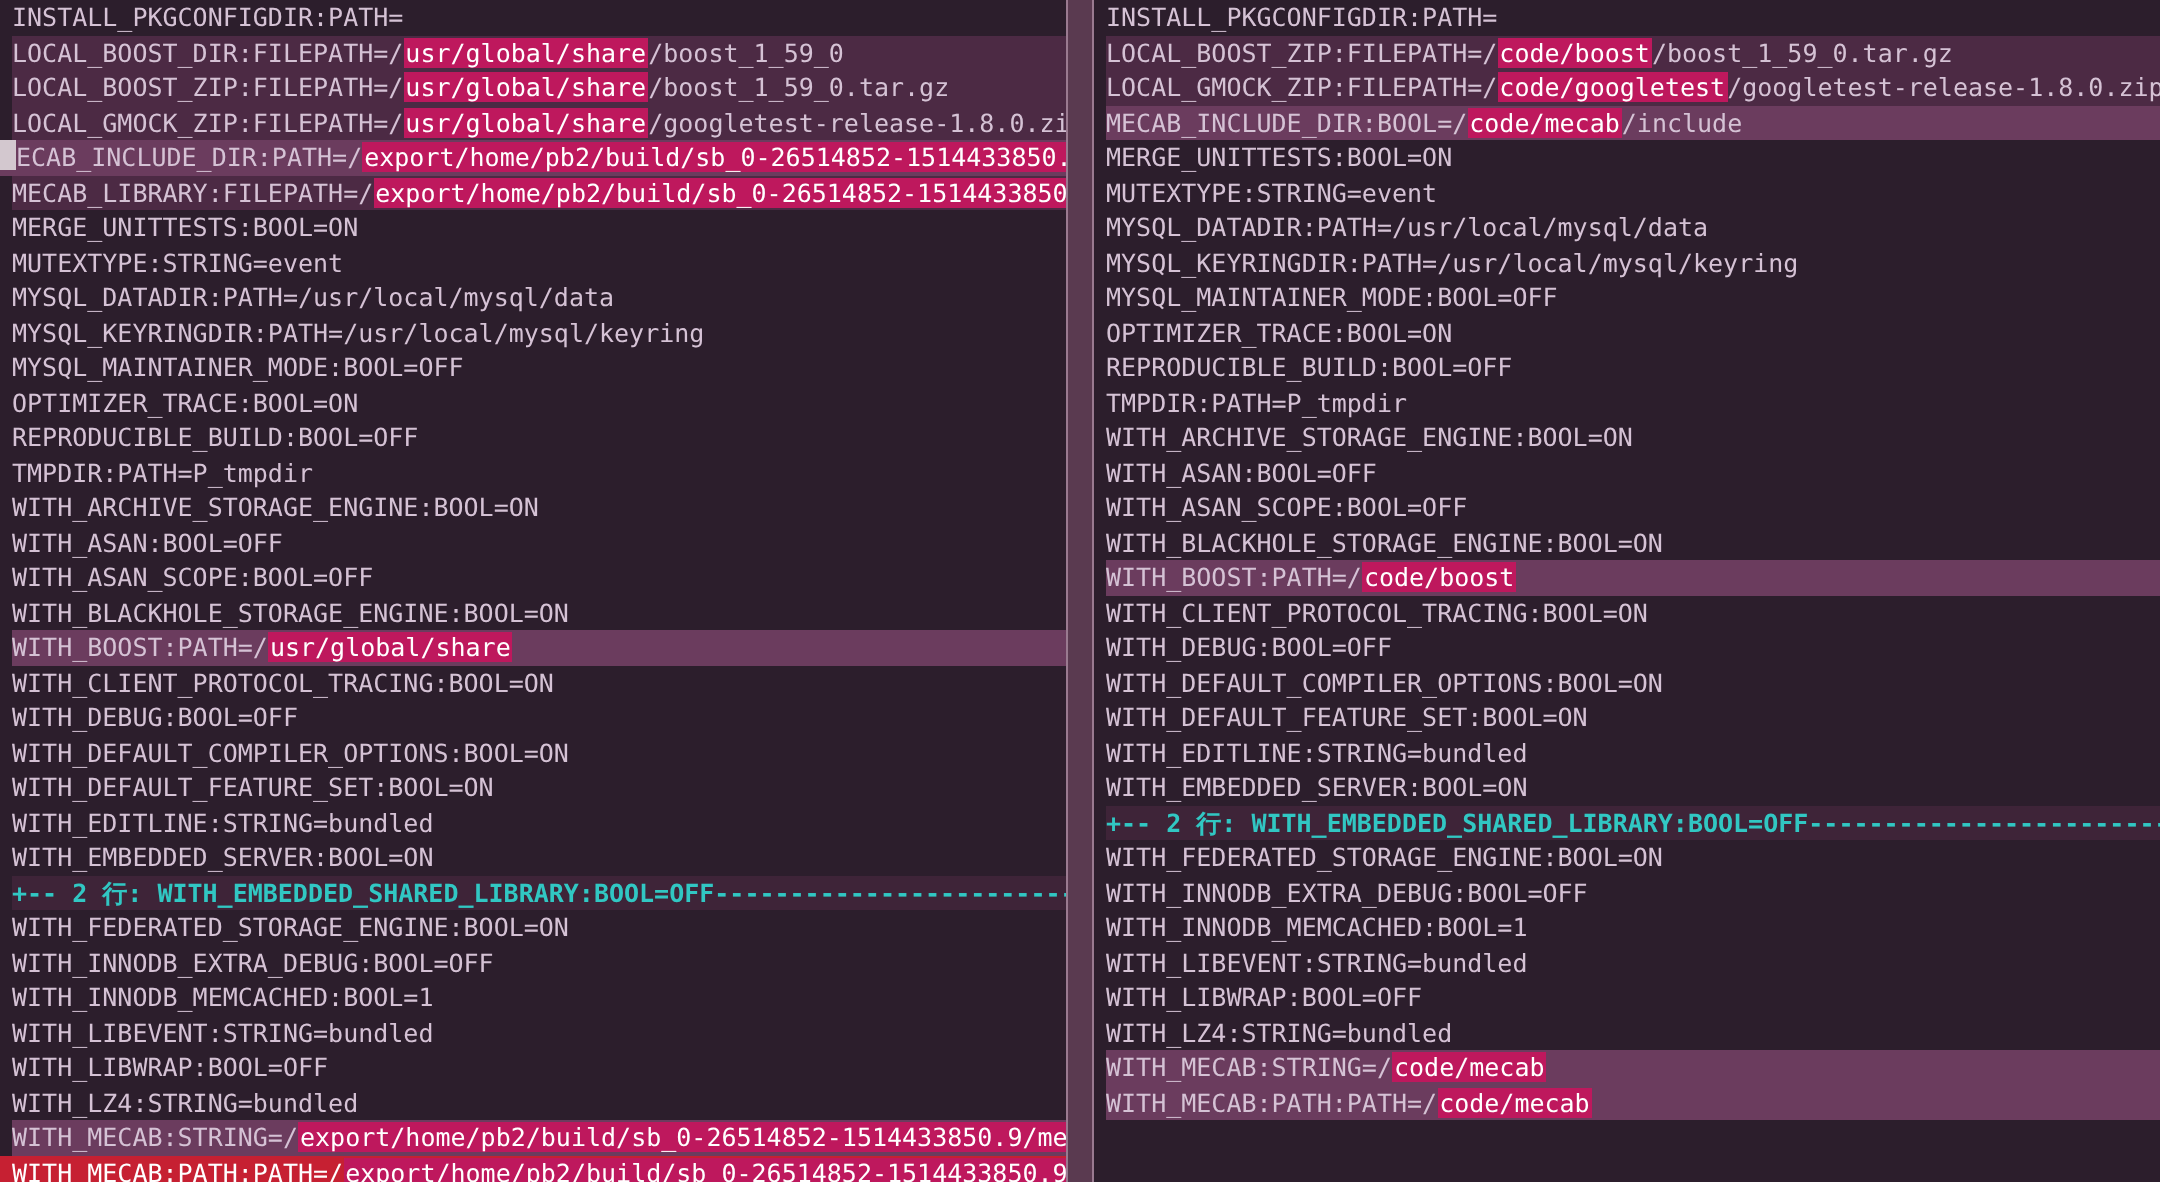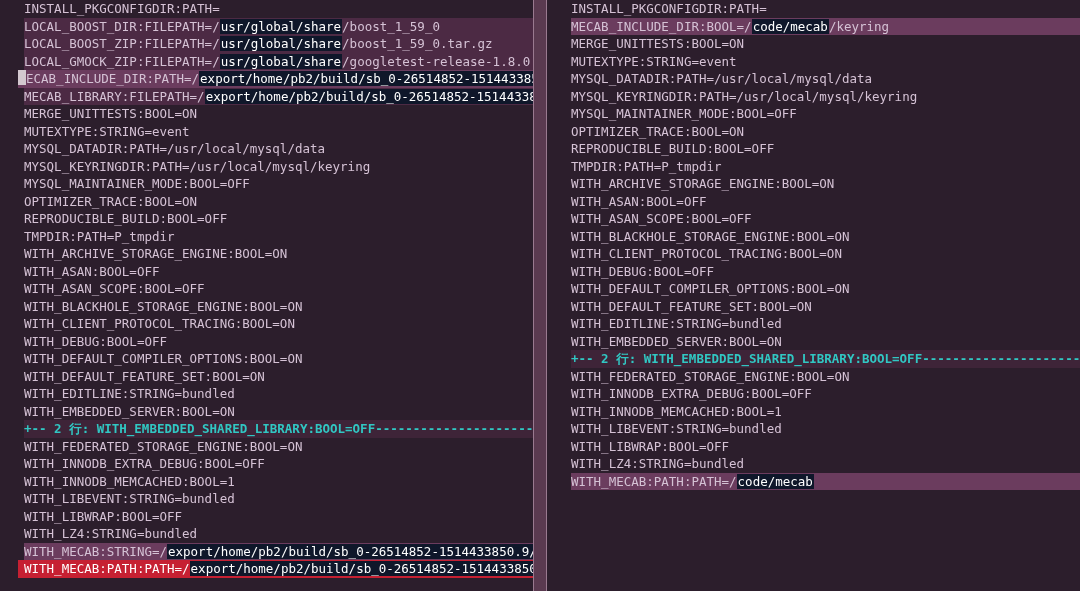--- a/index.html
+++ b/index.html
@@ -15,32 +15,32 @@
     white-space:nowrap;
   }
   .panes {
     display:flex;
     height:100%;
   }
   .pane {
     flex:1;
     overflow:hidden;
     position:relative;
-    padding-left:24px;
+    padding-left:6px;
   }
   .divider {
     width:14px;
     background:#5a3a50;
     border-left:1px solid #9a7a90;
     border-right:1px solid #9a7a90;
     flex:none;
   }
   .line { height:17.5px; }
   .hl-red {
-    background:#0f172a;
+    background:#be185d;
     color:#fff;
     padding:0 1px;
   }
   .hl-pink  { background:#4c2a44; }  
   .hl-line  { background:#6b3c5e; }  
   .hl-full-red { background:#c62032; color:#fff; }
   .fold {
     color:#31c7c3;
     background:#3e2438;
     font-weight:bold;
@@ -85,20 +85,23 @@
     <div class="line">MYSQL_KEYRINGDIR:PATH=/usr/local/mysql/keyring</div>
     <div class="line">MYSQL_MAINTAINER_MODE:BOOL=OFF</div>
     <div class="line">OPTIMIZER_TRACE:BOOL=ON</div>
     <div class="line">REPRODUCIBLE_BUILD:BOOL=OFF</div>
     <div class="line">TMPDIR:PATH=P_tmpdir</div>
     <div class="line">WITH_ARCHIVE_STORAGE_ENGINE:BOOL=ON</div>
     <div class="line">WITH_ASAN:BOOL=OFF</div>
     <div class="line">WITH_ASAN_SCOPE:BOOL=OFF</div>
     <div class="line">WITH_BLACKHOLE_STORAGE_ENGINE:BOOL=ON</div>
 
+    <div class="line hl-line">
+      <span>WITH_BOOST:PATH=/</span><span class="hl-red">usr/global/share</span>
+    </div>
 
     <div class="line">WITH_CLIENT_PROTOCOL_TRACING:BOOL=ON</div>
     <div class="line">WITH_DEBUG:BOOL=OFF</div>
     <div class="line">WITH_DEFAULT_COMPILER_OPTIONS:BOOL=ON</div>
     <div class="line">WITH_DEFAULT_FEATURE_SET:BOOL=ON</div>
     <div class="line">WITH_EDITLINE:STRING=bundled</div>
     <div class="line">WITH_EMBEDDED_SERVER:BOOL=ON</div>
 
     <div class="line fold">
       <span>+--  2 行: WITH_EMBEDDED_SHARED_LIBRARY:BOOL=OFF</span><span class="dashrun">----------------------------</span>
@@ -117,54 +120,66 @@
     <div class="line hl-full-red" style="margin-left:-6px;padding-left:6px">
       <span>WITH_MECAB:PATH:PATH=/</span><span class="hl-red">export/home/pb2/build/sb_0-26514852-1514433850.9/meca</span>
     </div>
   </div>
 
   <div class="divider"></div>
 
   <div class="pane">
     <div class="line">INSTALL_PKGCONFIGDIR:PATH=</div>
 
+    <div class="line hl-pink">
+      <span>LOCAL_BOOST_ZIP:FILEPATH=/</span><span class="hl-red">code/boost</span><span>/boost_1_59_0.tar.gz</span>
+    </div>
+    <div class="line hl-pink">
+      <span>LOCAL_GMOCK_ZIP:FILEPATH=/</span><span class="hl-red">code/googletest</span><span>/googletest-release-1.8.0.zip</span>
+    </div>
     <div class="line hl-line">
-      <span>MECAB_INCLUDE_DIR:BOOL=/</span><span class="hl-red">code/mecab</span><span>/keyring</span>
+      <span>MECAB_INCLUDE_DIR:BOOL=/</span><span class="hl-red">code/mecab</span><span>/include</span>
     </div>
 
     <div class="line">MERGE_UNITTESTS:BOOL=ON</div>
     <div class="line">MUTEXTYPE:STRING=event</div>
     <div class="line">MYSQL_DATADIR:PATH=/usr/local/mysql/data</div>
     <div class="line">MYSQL_KEYRINGDIR:PATH=/usr/local/mysql/keyring</div>
     <div class="line">MYSQL_MAINTAINER_MODE:BOOL=OFF</div>
     <div class="line">OPTIMIZER_TRACE:BOOL=ON</div>
     <div class="line">REPRODUCIBLE_BUILD:BOOL=OFF</div>
     <div class="line">TMPDIR:PATH=P_tmpdir</div>
     <div class="line">WITH_ARCHIVE_STORAGE_ENGINE:BOOL=ON</div>
     <div class="line">WITH_ASAN:BOOL=OFF</div>
     <div class="line">WITH_ASAN_SCOPE:BOOL=OFF</div>
     <div class="line">WITH_BLACKHOLE_STORAGE_ENGINE:BOOL=ON</div>
 
+    <div class="line hl-line">
+      <span>WITH_BOOST:PATH=/</span><span class="hl-red">code/boost</span>
+    </div>
 
     <div class="line">WITH_CLIENT_PROTOCOL_TRACING:BOOL=ON</div>
     <div class="line">WITH_DEBUG:BOOL=OFF</div>
     <div class="line">WITH_DEFAULT_COMPILER_OPTIONS:BOOL=ON</div>
     <div class="line">WITH_DEFAULT_FEATURE_SET:BOOL=ON</div>
     <div class="line">WITH_EDITLINE:STRING=bundled</div>
     <div class="line">WITH_EMBEDDED_SERVER:BOOL=ON</div>
 
     <div class="line fold">
       <span>+--  2 行: WITH_EMBEDDED_SHARED_LIBRARY:BOOL=OFF</span><span class="dashrun">----------------------------</span>
     </div>
 
     <div class="line">WITH_FEDERATED_STORAGE_ENGINE:BOOL=ON</div>
     <div class="line">WITH_INNODB_EXTRA_DEBUG:BOOL=OFF</div>
     <div class="line">WITH_INNODB_MEMCACHED:BOOL=1</div>
     <div class="line">WITH_LIBEVENT:STRING=bundled</div>
     <div class="line">WITH_LIBWRAP:BOOL=OFF</div>
     <div class="line">WITH_LZ4:STRING=bundled</div>
 
     <div class="line hl-line">
+      <span>WITH_MECAB:STRING=/</span><span class="hl-red">code/mecab</span>
+    </div>
+    <div class="line hl-line">
       <span>WITH_MECAB:PATH:PATH=/</span><span class="hl-red">code/mecab</span>
     </div>
   </div>
 
 </div>
 
 </body></html>

